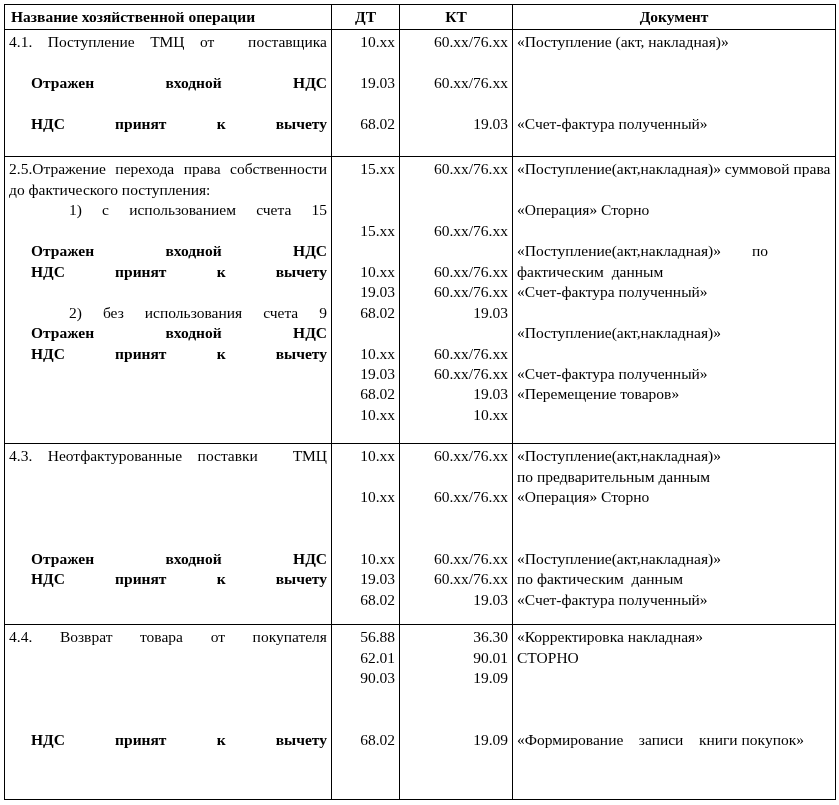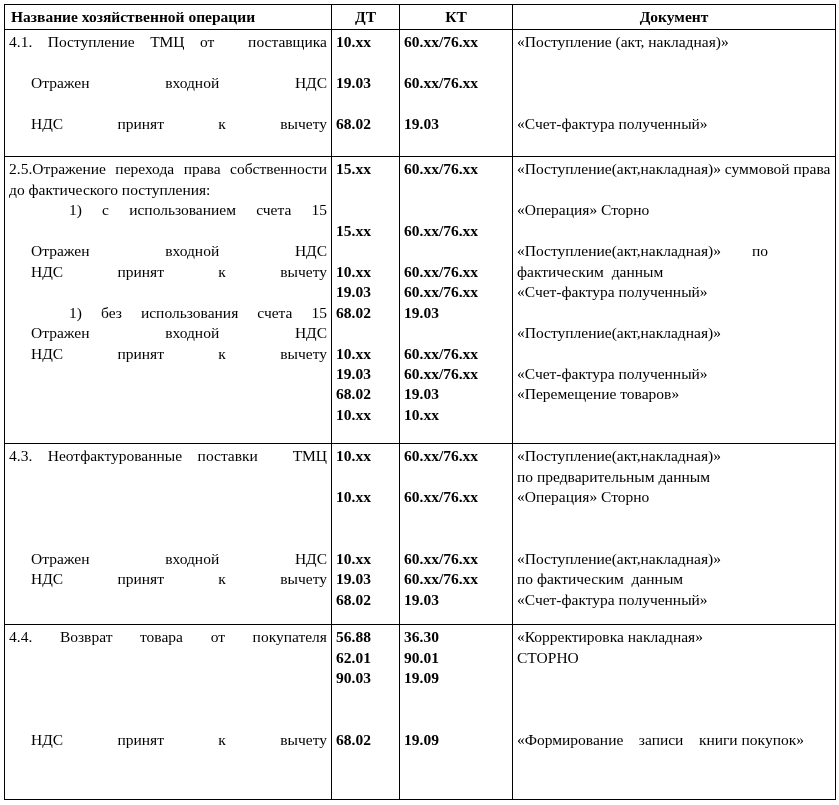--- a/index.html
+++ b/index.html
@@ -43,23 +43,22 @@
     padding-top: 1px;
     padding-bottom: 2px;
     font-size: 15.5px;
     margin-left: 35px;
   }
   thead th.left {
     text-align: left;
     padding-left: 6px;
   }
   td.codes {
-    text-align: left;
+    text-align: right;
     white-space: nowrap;
-    font-weight: bold;
   }
   td.desc {
     text-align: left;
   }
   td.name {
     text-align: justify;
     text-align-last: justify;
   }
   
   .ln {
@@ -72,21 +71,21 @@
   .just {
     text-align: justify;
     text-align-last: justify;
     display: block;
   }
   .just-last-left {
     text-align: justify;
     text-align-last: left;
     display: block;
   }
-  .indent1 { padding-left: 22px; display: block; }
+  .indent1 { padding-left: 22px; display: block; font-weight: bold; }
   .indent2 { padding-left: 60px; display: block; }
 </style>
 </head>
 <body>
 
 <div id="sheet">
   <table class="doc">
     <colgroup>
       <col class="c0">
         <col class="c1">
@@ -135,21 +134,21 @@
       </tr>
 
       <tr>
         <td class="name" style="height:282px;">
           <span class="just-last-left">2.5.Отражение перехода права собственности до фактического поступления:</span>
           <span class="indent2">1) с использованием счета 15</span>
           <span class="ln blank">&nbsp;</span>
           <span class="indent1">Отражен входной НДС</span>
           <span class="indent1">НДС принят к вычету</span>
           <span class="ln blank">&nbsp;</span>
-          <span class="indent2">1) без использования счета 15</span>
+          <span class="indent2">2) без использования счета 9</span>
           <span class="indent1">Отражен входной НДС</span>
           <span class="indent1">НДС принят к вычету</span>
         </td>
         <td class="codes">
           <span class="ln">15.xx</span>
           <span class="ln blank">&nbsp;</span>
           <span class="ln blank">&nbsp;</span>
           <span class="ln">15.xx</span>
           <span class="ln blank">&nbsp;</span>
           <span class="ln">10.xx</span>

